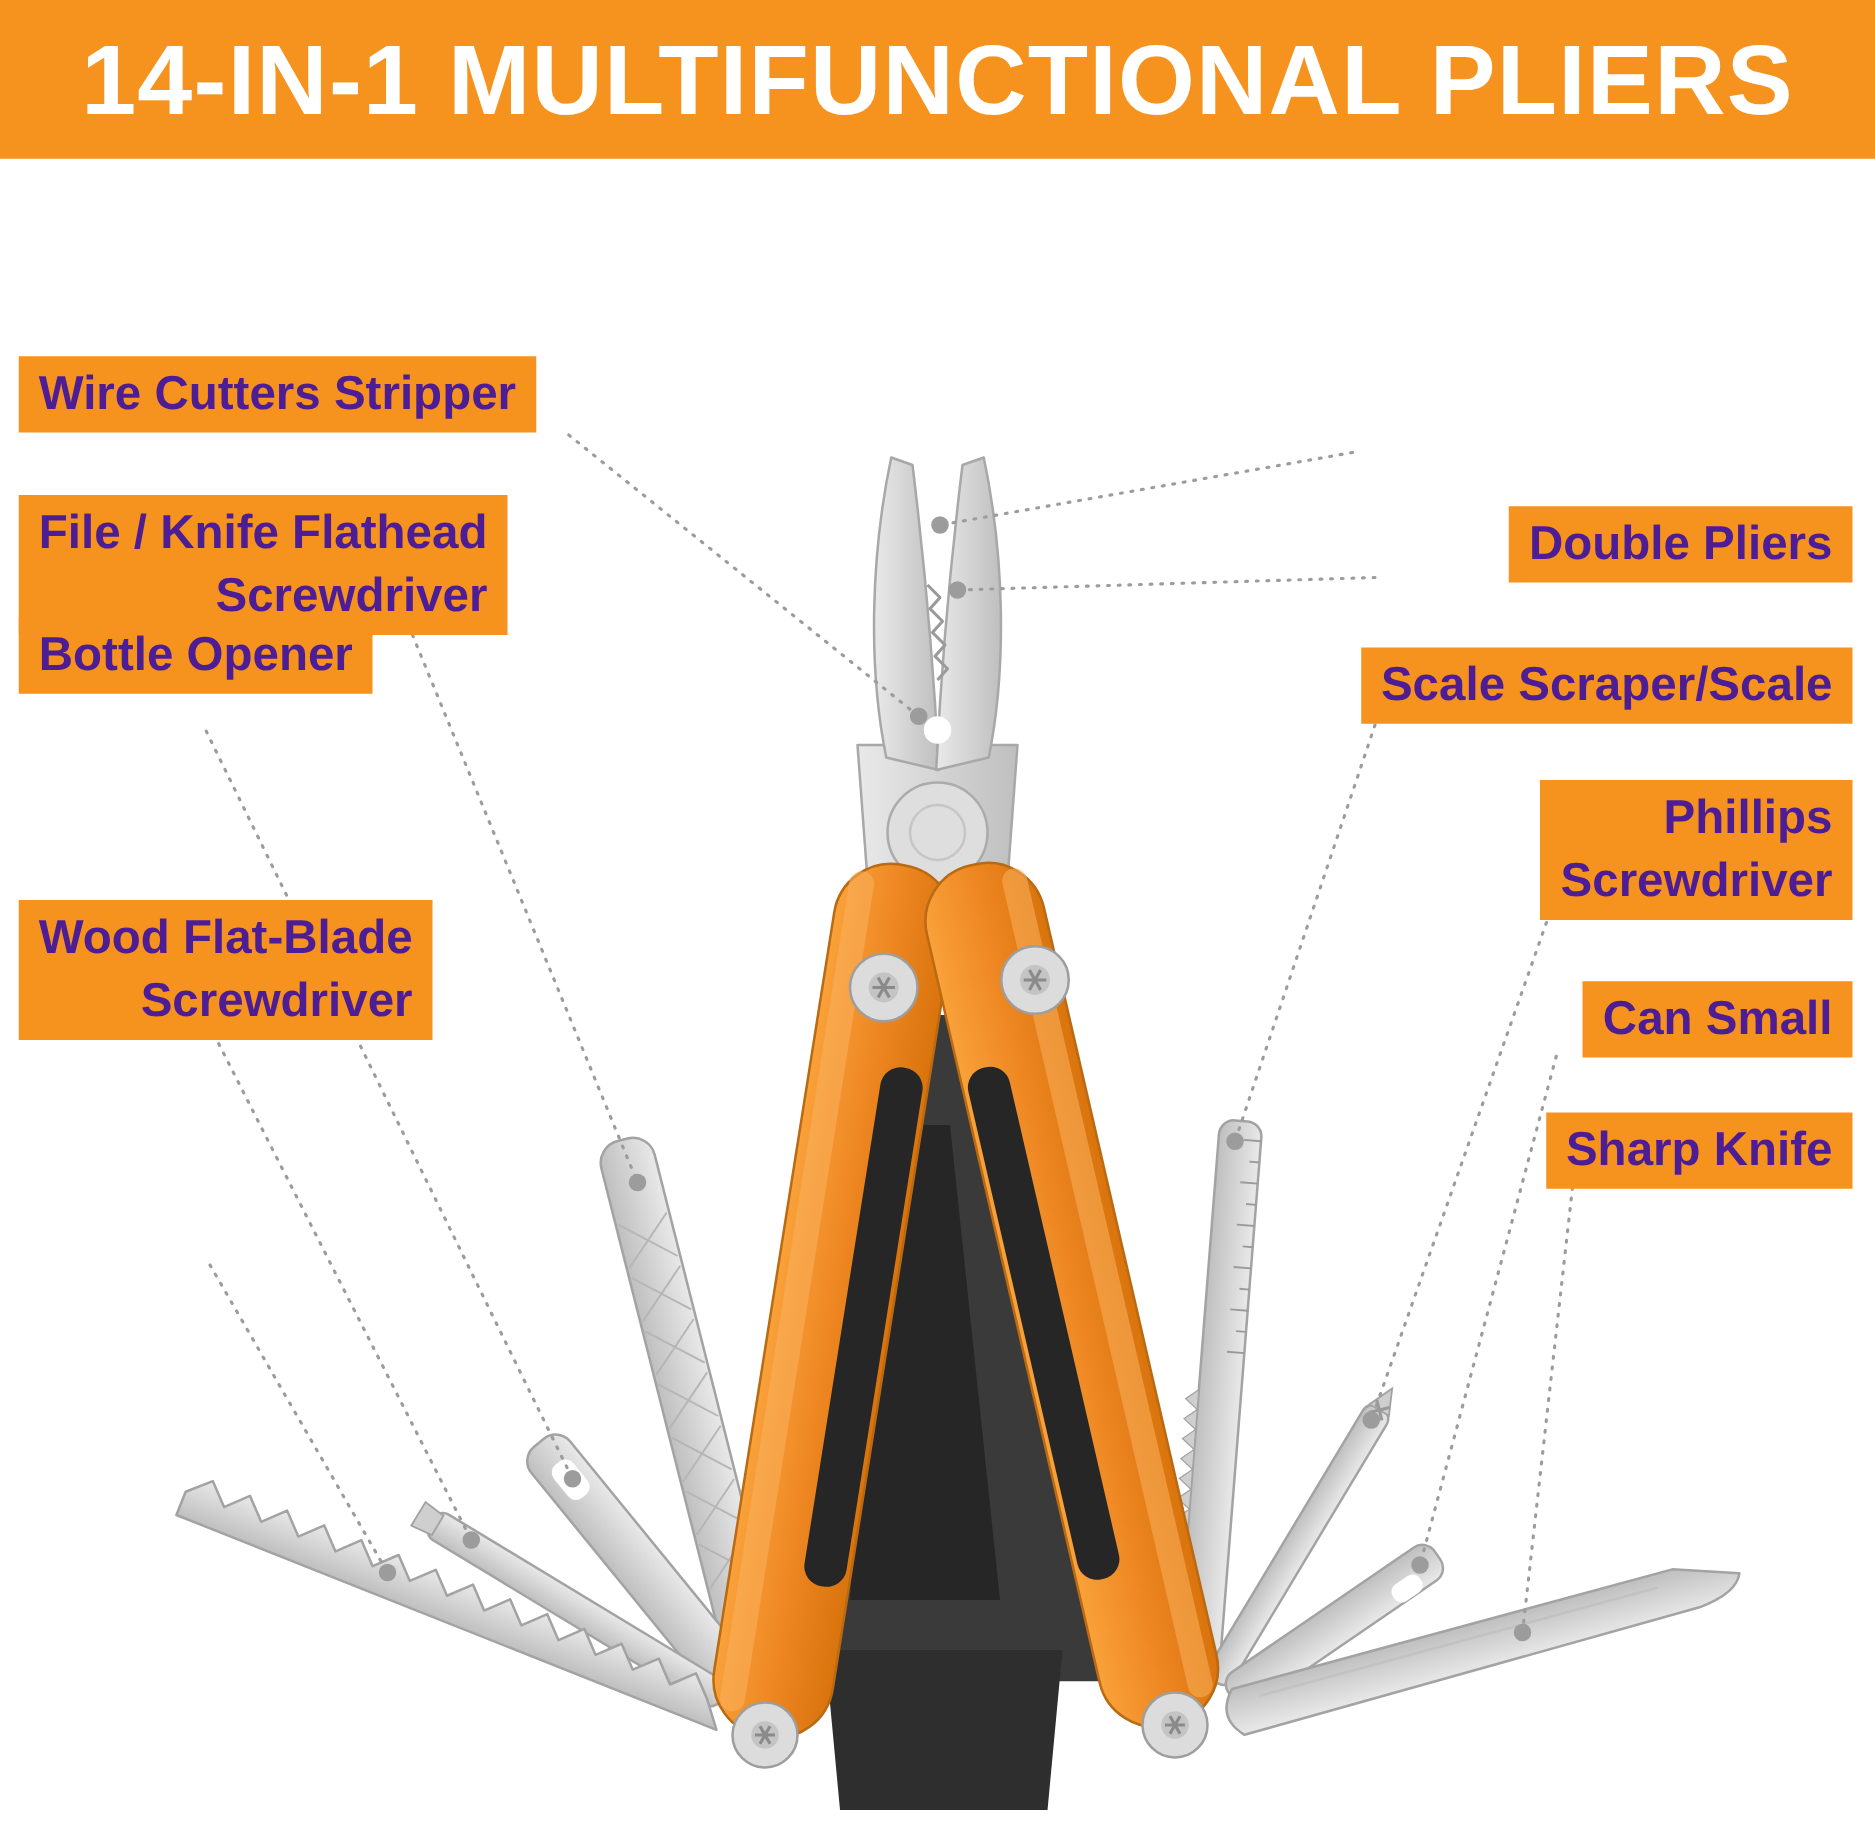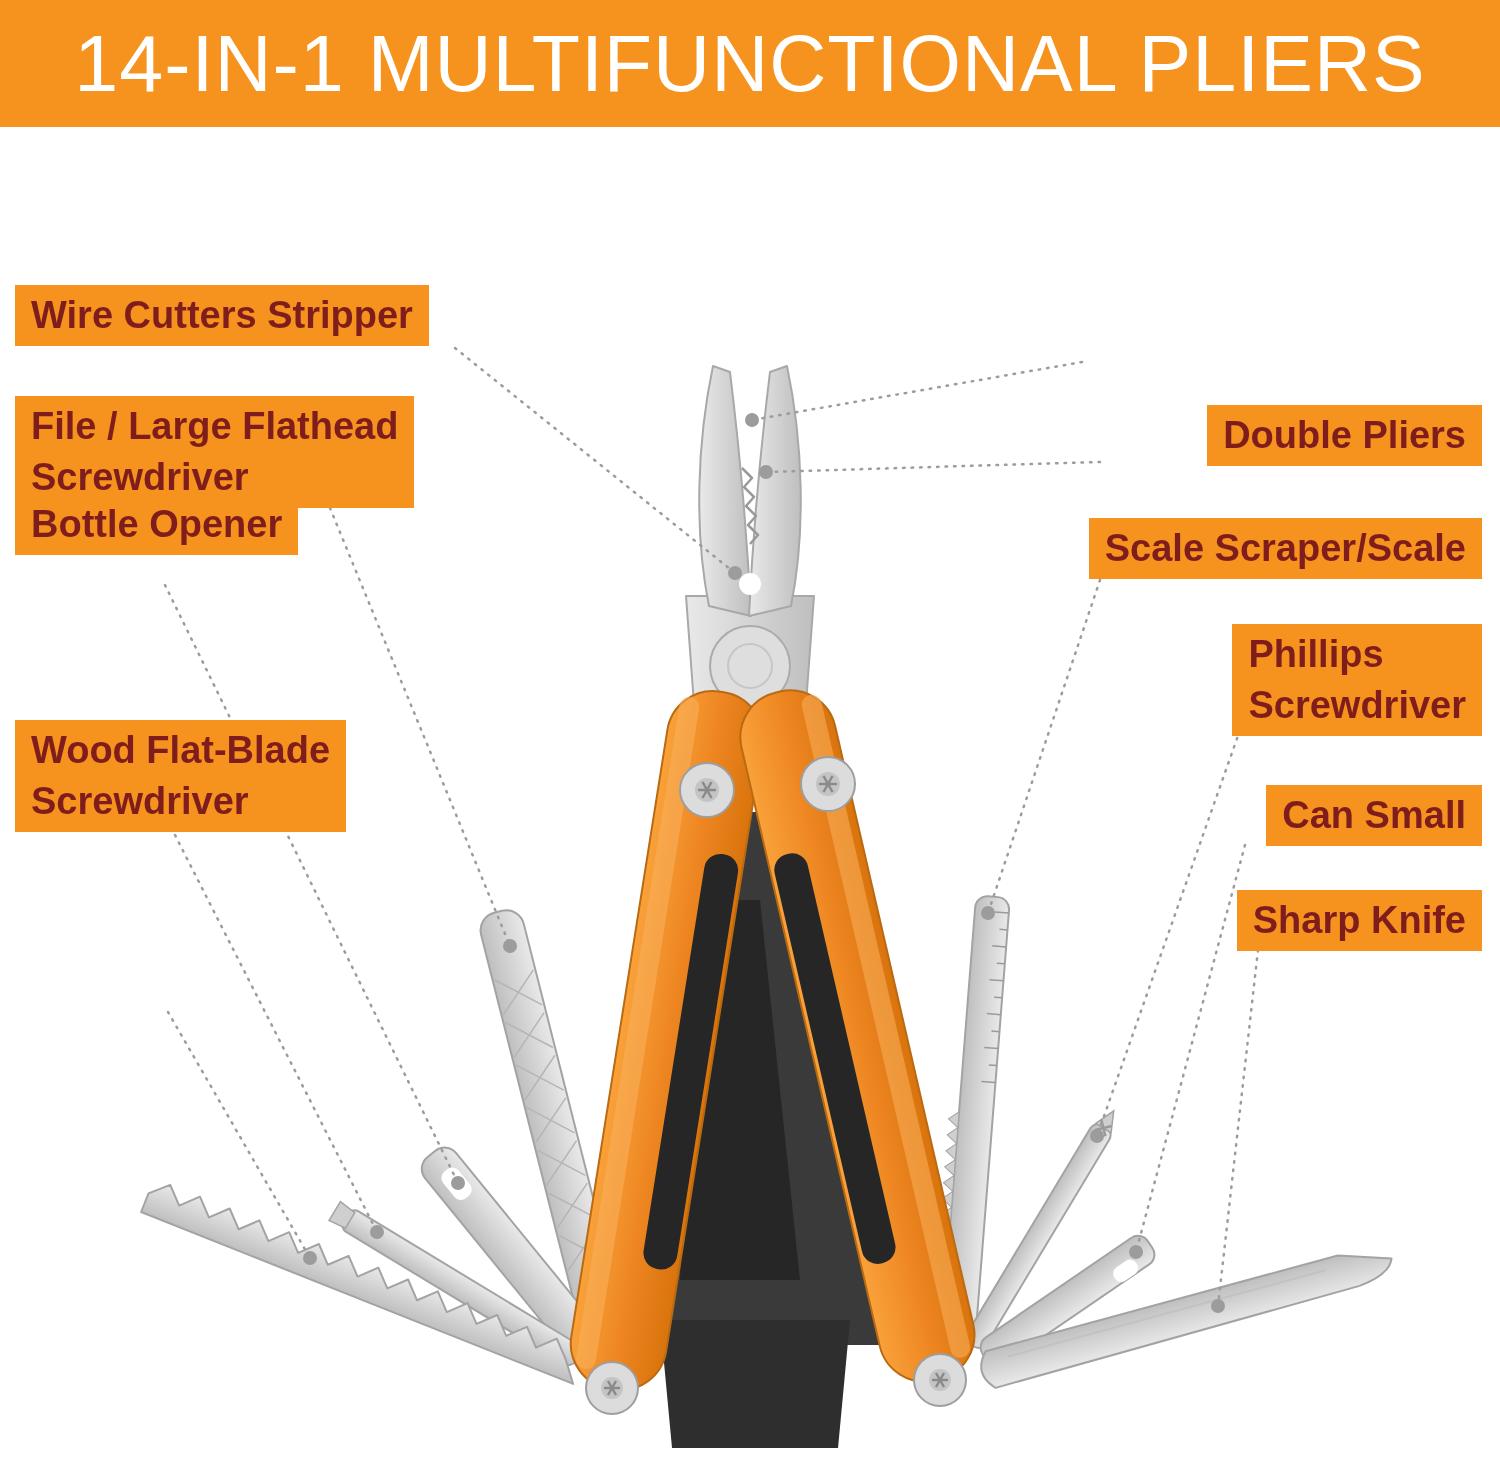--- a/index.html
+++ b/index.html
@@ -5,26 +5,26 @@
   html,body{margin:0;padding:0;background:#fff;}
   .page{
     position:relative;width:1500px;height:1463px;background:#ffffff;
     font-family:"Liberation Sans",sans-serif;overflow:hidden;
   }
   .banner{
     position:absolute;top:0;left:0;width:100%;height:127px;background:#F6921E;
     display:flex;align-items:center;justify-content:center;
   }
   .banner .banner-text{
-    font-weight:normal;font-size:79px;color:#ffffff;letter-spacing:1px;white-space:nowrap;
+    font-weight:bold;font-size:79px;color:#ffffff;letter-spacing:1px;white-space:nowrap;
   }
   .tool-svg{position:absolute;top:0;left:0;}
   .label{
-    position:absolute;background:#F6921E;color:#7f1d1d;font-weight:bold;
-    font-size:38px;line-height:1.34;padding:5px 16px;text-align:left;white-space:nowrap;
+    position:absolute;background:#F6921E;color:#4c1d95;font-weight:bold;
+    font-size:38px;line-height:1.34;padding:5px 16px;text-align:right;white-space:nowrap;
     display:inline-block;
   }
   .label .line{display:block;}
 </style>
 </head>
 <body>
 
 <div class="page">
 
   <div class="banner">
@@ -194,21 +194,21 @@
         <circle cx="1097" cy="1136" r="7"></circle>
       <circle cx="1136" cy="1252" r="7"></circle>
         <circle cx="1218" cy="1306" r="7"></circle>
     </g>
   </svg>
 
   <div class="label" style="left:15px;top:285px">
     <span class="line">Wire Cutters Stripper</span>
   </div>
   <div class="label" style="left:15px;top:396px">
-    <span class="line">File / Large Flathead</span>
+    <span class="line">File / Knife Flathead</span>
     <span class="line">Screwdriver</span>
   </div>
   <div class="label" style="left:15px;top:494px">
     <span class="line">Bottle Opener</span>
   </div>
   <div class="label" style="left:15px;top:720px">
     <span class="line">Wood Flat-Blade</span>
     <span class="line">Screwdriver</span>
   </div>
 

